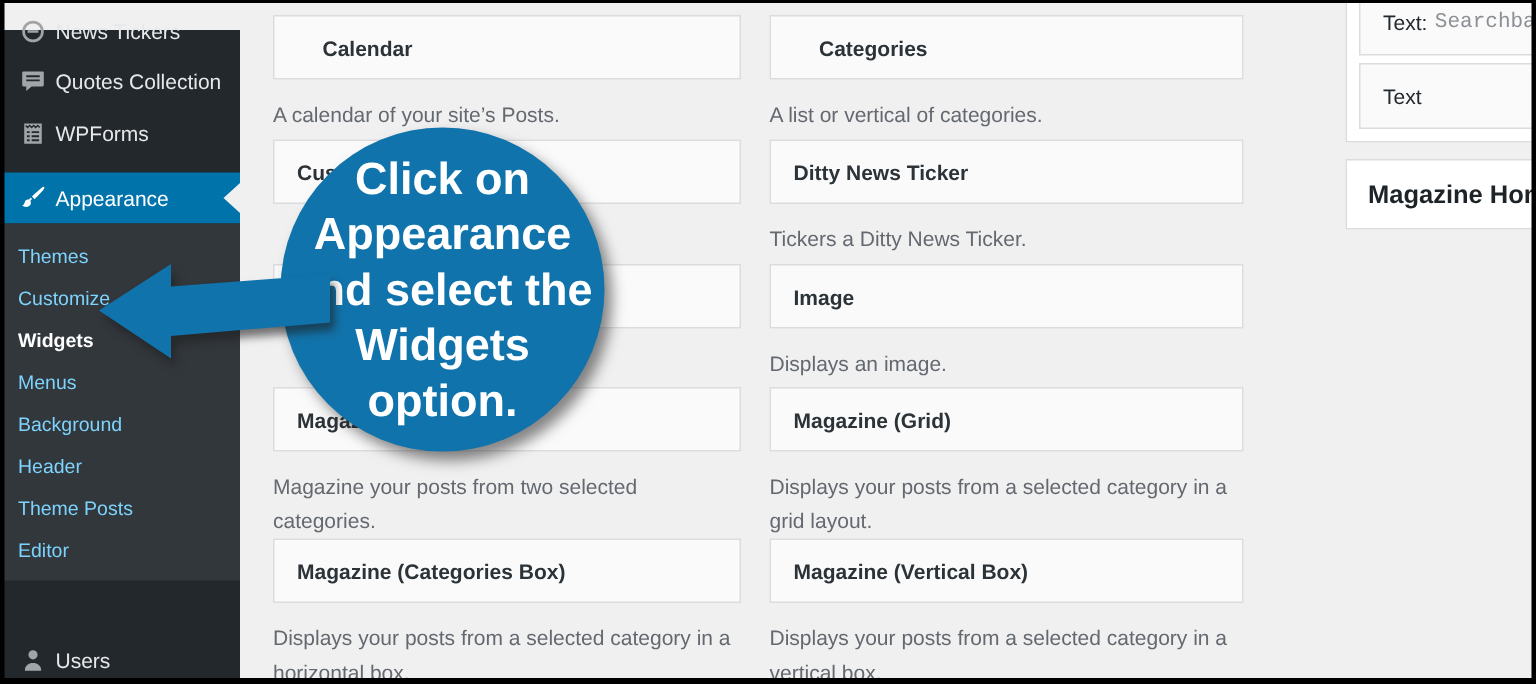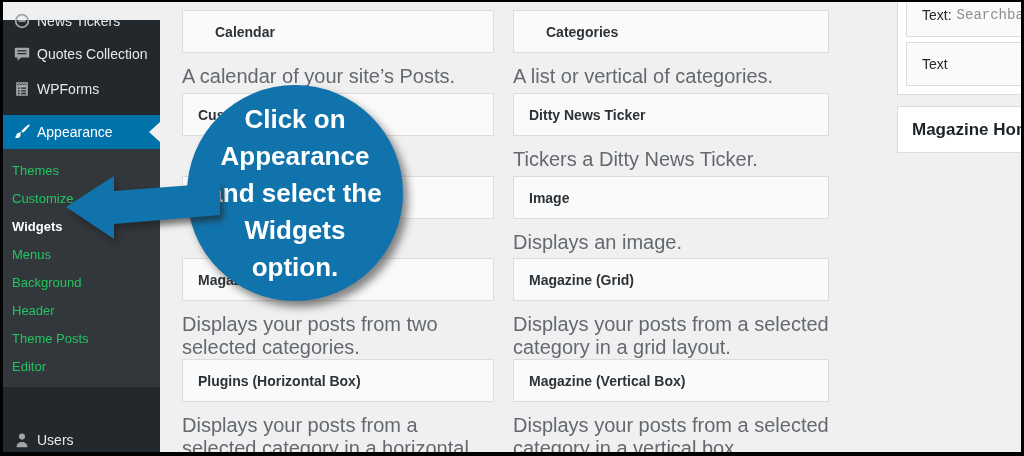--- a/index.html
+++ b/index.html
@@ -35,32 +35,32 @@
   #mi-plugins{ top:369px; }
   #mi-users{ top:403px; }
   #mi-tools{ top:437px; }
   .badge{ display:inline-block; margin-left:8px; min-width:18px; height:18px;
           border-radius:50%; background:#cb4527; color:#fff; font-size:11px;
           line-height:18px; text-align:center; font-weight:bold; }
 
   .submenu{ position:absolute; left:0; top:129px; width:160px; height:238px;
             background:#32373c; padding-top:8px; }
   .smi{ height:28px; line-height:28px; padding-left:12px; font-size:13px;
-        color:#22c55e; cursor:pointer; white-space:nowrap; }
+        color:#7dd3fc; cursor:pointer; white-space:nowrap; }
   .smi-current{ color:#fff; font-weight:bold; }
 
   
   .col{ position:absolute; top:10px; }
   .col-left{ left:182px; width:312px; }
   .col-right{ left:513px; width:316px; }
   .wcard{ position:absolute; left:0; width:100%; height:43px; background:#fafafa;
           border:1px solid #dcdcde; display:flex; align-items:center;
           padding-left:15px; font-size:14px; font-weight:600; color:#2c3338;
           cursor:move; }
-  .wdesc{ position:absolute; left:0; width:100%; font-size:20px; line-height:23px;
+  .wdesc{ position:absolute; left:0; width:100%; font-size:14px; line-height:23px;
           color:#646970; }
   .rt0{ top:0;padding-left:32px; }   .dt0{ top:55px; }
   .rt1{ top:83px; }  .dt1{ top:138px; }
   .rt2{ top:166px; } .dt2{ top:221px; }
   .rt3{ top:248px; } .dt3{ top:303px; }
   .rt4{ top:349px; } .dt4{ top:404px; }
 
   
   .panel{ position:absolute; background:#fff; border:1px solid #dcdcde; }
   #panel-text{ left:897px; top:-20px; width:130px; height:115px; overflow:hidden; }
@@ -73,21 +73,21 @@
   .widget-sub{ color:#8c8f94; margin-left:5px;font-family:Liberation Mono, monospace; }
   #panel-mag{ left:897px; top:106px; width:130px; height:47px; display:flex;
           align-items:center; padding-left:14px; font-size:17px; font-weight:600;
           color:#1d2327; white-space:nowrap; overflow:visible; cursor:pointer; }
 
   
   .bubble{ position:absolute; left:187px; top:85px; width:216px; height:216px;
            border-radius:50%; background:#1173ab;
            box-shadow:5px 6px 9px rgba(35,35,35,.55); z-index:20;
            display:flex; flex-direction:column; justify-content:center;
-           align-items:center; text-align:center; color:#fff; font-size:26px;
+           align-items:center; text-align:center; color:#fff; font-size:30px;
            line-height:37px; font-weight:600; }
   .arrow-svg{ position:absolute; left:50px; top:160px; width:180px; height:100px;
            z-index:21; overflow:visible; }
   .arrow-svg polygon{ fill:#1173ab;
            filter:drop-shadow(3px 5px 3px rgba(30,30,30,.6)); }
 </style>
 </head>
 <body>
 
 <div class="screen">
@@ -179,24 +179,24 @@
     <p class="wdesc dt1"></p>
 
     <div class="wcard rt2">
       <span></span>
     </div>
     <p class="wdesc dt2"></p>
 
     <div class="wcard rt3">
       <span>Magaz</span>
     </div>
-    <p class="wdesc dt3">Displays your posts from two selected categories.</p>
+    <p class="wdesc dt3">Magazine your posts from two selected categories.</p>
 
     <div class="wcard rt4">
-      <span>Plugins (Horizontal Box)</span>
+      <span>Magazine (Categories Box)</span>
     </div>
     <p class="wdesc dt4">Displays your posts from a selected category in a horizontal box.</p>
   </div>
 
   <div class="col col-right">
     <div class="wcard rt0">
       <span>Categories</span>
     </div>
     <p class="wdesc dt0">A list or vertical of categories.</p>
 

